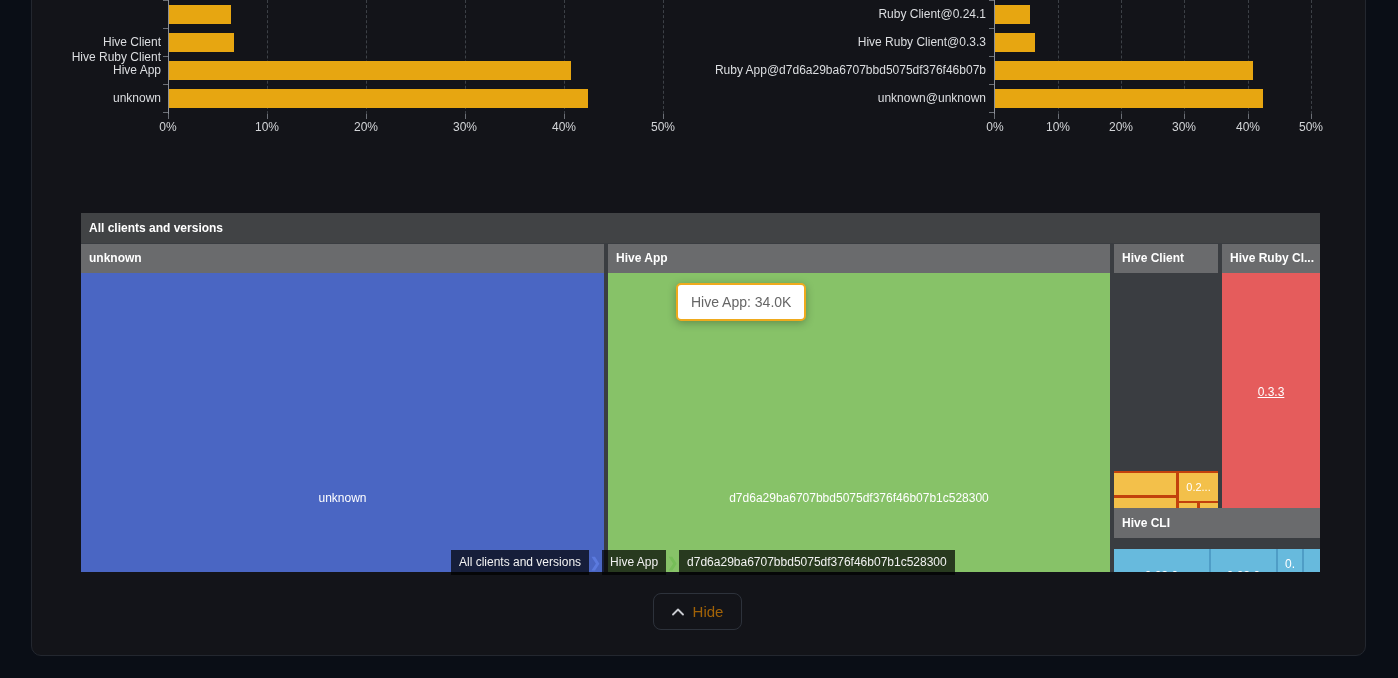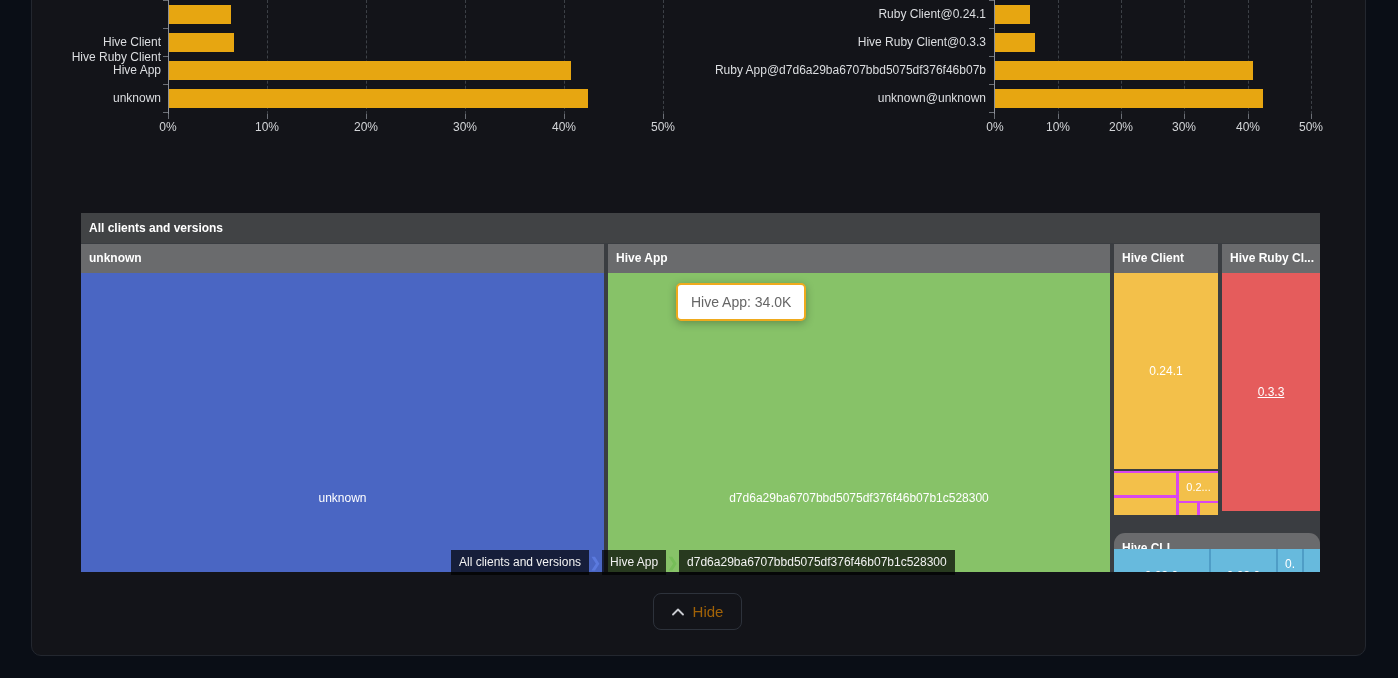--- a/index.html
+++ b/index.html
@@ -30,21 +30,21 @@
              background:#3a3d41; overflow:hidden; }
   .tm-outer-header { position:absolute; left:0; top:0; width:1239px; height:30px; background:#414345;
              color:#fff; font-size:12px; font-weight:bold; line-height:30px; padding-left:8px; }
   .tm-header { position:absolute; height:29px; background:#6a6b6d; color:#fff; font-size:12px;
              font-weight:bold; line-height:29px; padding-left:8px; white-space:nowrap; overflow:hidden; }
   .tm-cell { position:absolute; color:#fff; font-size:12px; }
   .tm-center { display:flex; align-items:center; justify-content:center; overflow:hidden; white-space:nowrap; }
   .tm-label { position:absolute; left:0; right:0; text-align:center; font-size:12px; color:#fff; white-space:nowrap; }
   .c-blue { background:#4a66c3; } .c-green { background:#87c268; } .c-yellow { background:#f3c04a; }
   .c-red { background:#e55c5c; } .c-lblue { background:#67badd; }
-  .sub-yellow { position:absolute; background:#d946ef;padding-left:32px; }
+  .sub-yellow { position:absolute; background:#c2410c;padding-left:32px; }
   .sub-blue { position:absolute; background:#4f9dc6; }
 
   
   .tooltip {
     position:absolute; left:676px; top:283px; background:#ffffff; color:#666666;
     border:2px solid #efaa1d; border-radius:5px; padding:9px 13px; font-size:14px;
     white-space:nowrap; box-shadow:0 2px 8px rgba(0,0,0,0.28); z-index:30;
   }
 
   
@@ -155,39 +155,36 @@
     <div class="tm-cell c-blue" style="left:0; top:60px; width:523px; height:299px;">
       <div class="tm-label" style="top:218px;">unknown</div>
     </div>
 
     <div class="tm-header" style="left:527px; top:31px; width:502px;">Hive App</div>
     <div class="tm-cell c-green" style="left:527px; top:60px; width:502px; height:299px;">
       <div class="tm-label" style="top:218px;">d7d6a29ba6707bbd5075df376f46b07b1c528300</div>
     </div>
 
     <div class="tm-header" style="left:1033px; top:31px; width:104px;">Hive Client</div>
-    <div class="tm-cell tm-center c-yellow" style="left:1033px; top:60px; width:104px; height:196px;">
-      <span>0.24.1</span>
-    </div>
     <div class="sub-yellow" style="left:1033px; top:258px; width:104px; height:44px;">
       <div class="tm-cell c-yellow" style="left:0; top:2px; width:62px; height:22px;"></div>
       <div class="tm-cell c-yellow" style="left:0; top:27px; width:62px; height:17px;"></div>
       <div class="tm-cell tm-center c-yellow" style="left:65px; top:2px; width:39px; height:28px; font-size:11px;">
         <span>0.2...</span>
       </div>
       <div class="tm-cell c-yellow" style="left:65px; top:32px; width:18px; height:12px;"></div>
       <div class="tm-cell c-yellow" style="left:86px; top:32px; width:18px; height:12px;"></div>
     </div>
 
     <div class="tm-header" style="left:1141px; top:31px; width:98px;">Hive Ruby Cl...</div>
     <div class="tm-cell tm-center c-red" style="left:1141px; top:60px; width:98px; height:238px;text-decoration:underline;">
       <span>0.3.3</span>
     </div>
 
-    <div class="tm-header" style="left:1033px; top:320px; width:206px; height:30px; line-height:30px;border-radius:11px;">Hive CLI</div>
+    <div class="tm-header" style="left:1033px; top:295px; width:206px; height:30px; line-height:30px;">Hive CLI</div>
     <div class="sub-blue" style="left:1033px; top:336px; width:206px; height:40px;">
       <div class="tm-cell c-lblue" style="left:0; top:0; width:95px; height:40px;">
         <div class="tm-label" style="top:20px;">0.23.0</div>
       </div>
       <div class="tm-cell c-lblue" style="left:97px; top:0; width:65px; height:40px;">
         <div class="tm-label" style="top:20px;">0.23.0</div>
       </div>
       <div class="tm-cell c-lblue" style="left:164px; top:0; width:24px; height:40px;">
         <div class="tm-label" style="top:8px;">0.</div>
       </div>

